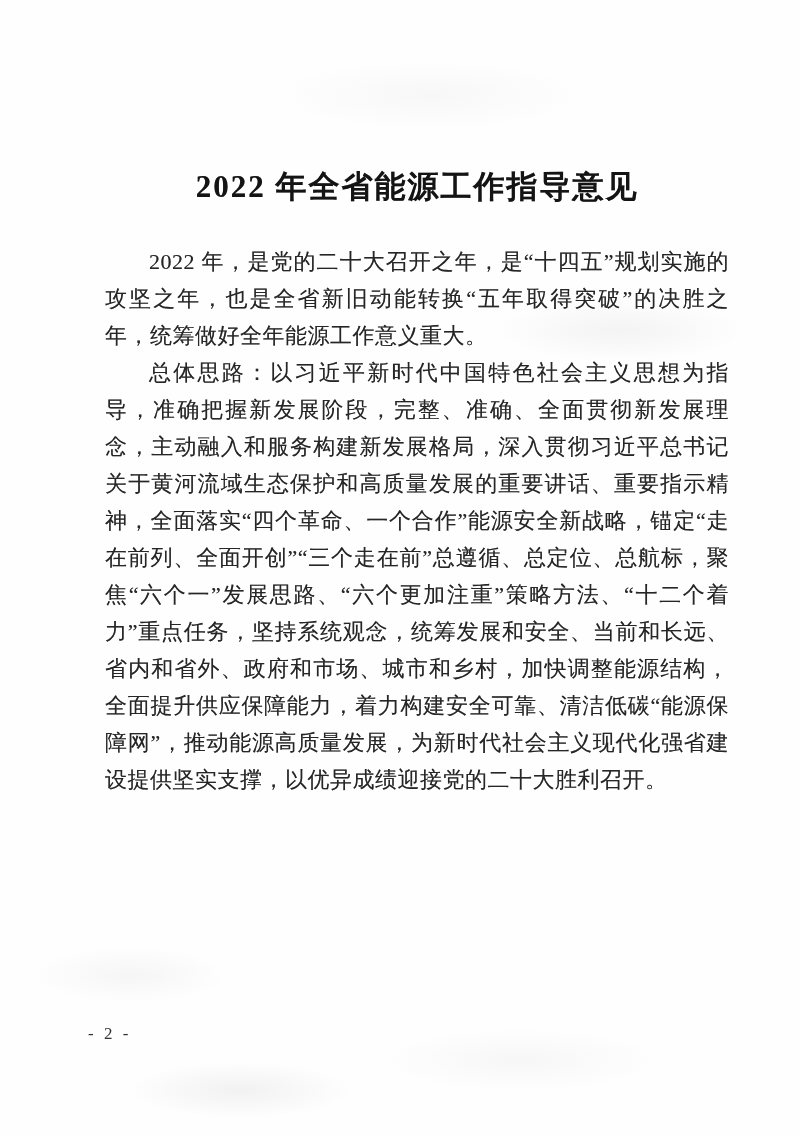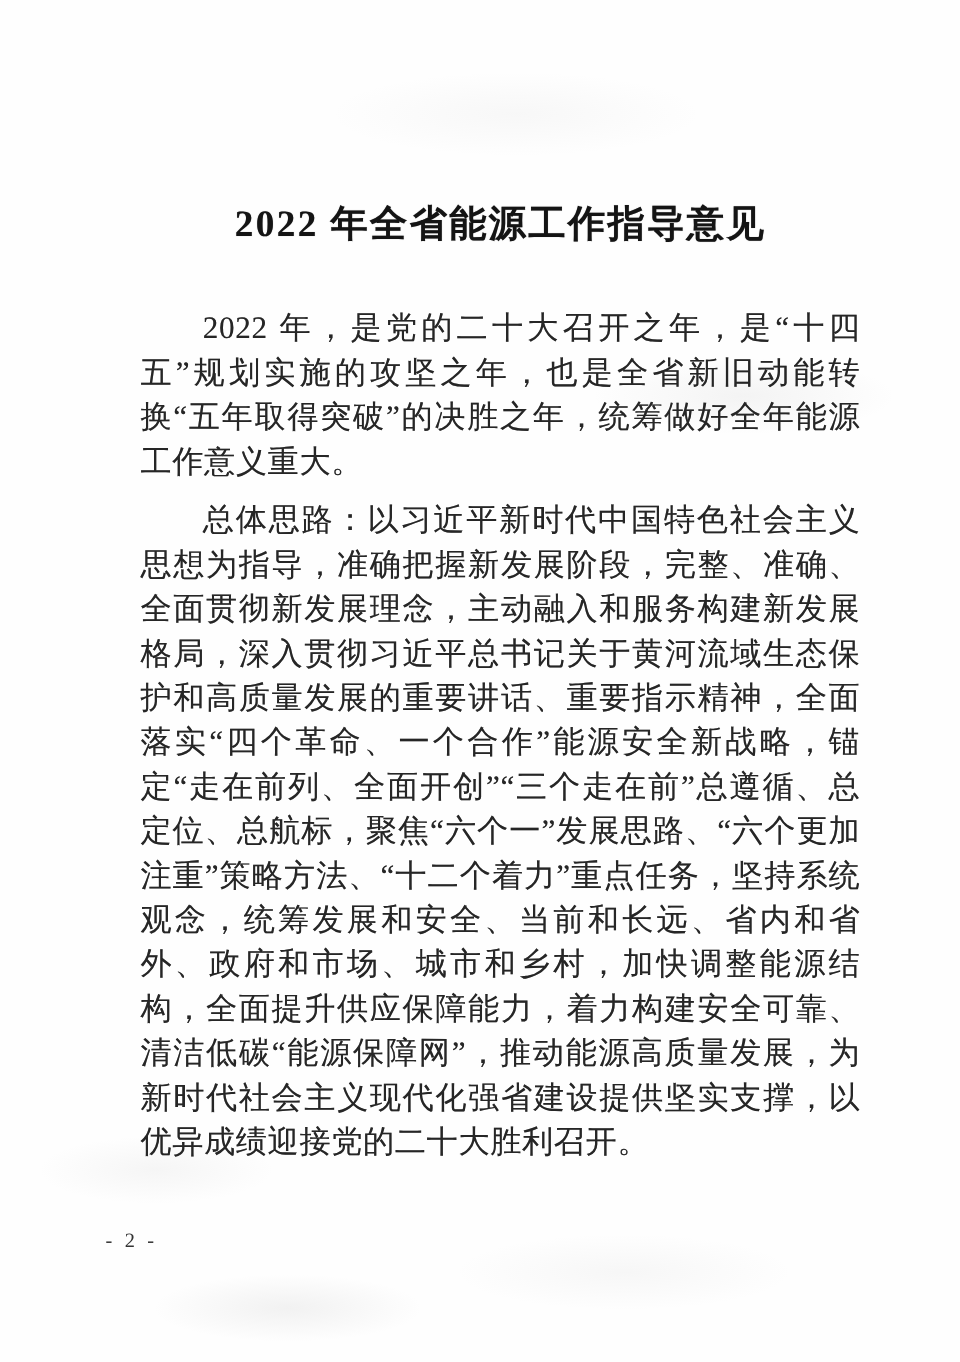--- a/index.html
+++ b/index.html
@@ -32,22 +32,22 @@
     font-weight: bold;
     letter-spacing: 2px;
     color: #141414;
     
     text-shadow: 0 0 0.6px rgba(20,20,20,0.55);
   }
   .body-text {
     padding: 35px 88px 0 88px;
   }
   .body-text p {
-    margin: 12px;
-    font-size: 26px;
+    margin: 0;
+    font-size: 22px;
     line-height: 37px;
     letter-spacing: 0.5px;
     text-align: justify;
     text-indent: 2em;
     color: #262626;
     text-shadow: 0 0 0.5px rgba(40,40,40,0.45);
   }
   .page-number {
     position: absolute;
     left: 88px;

